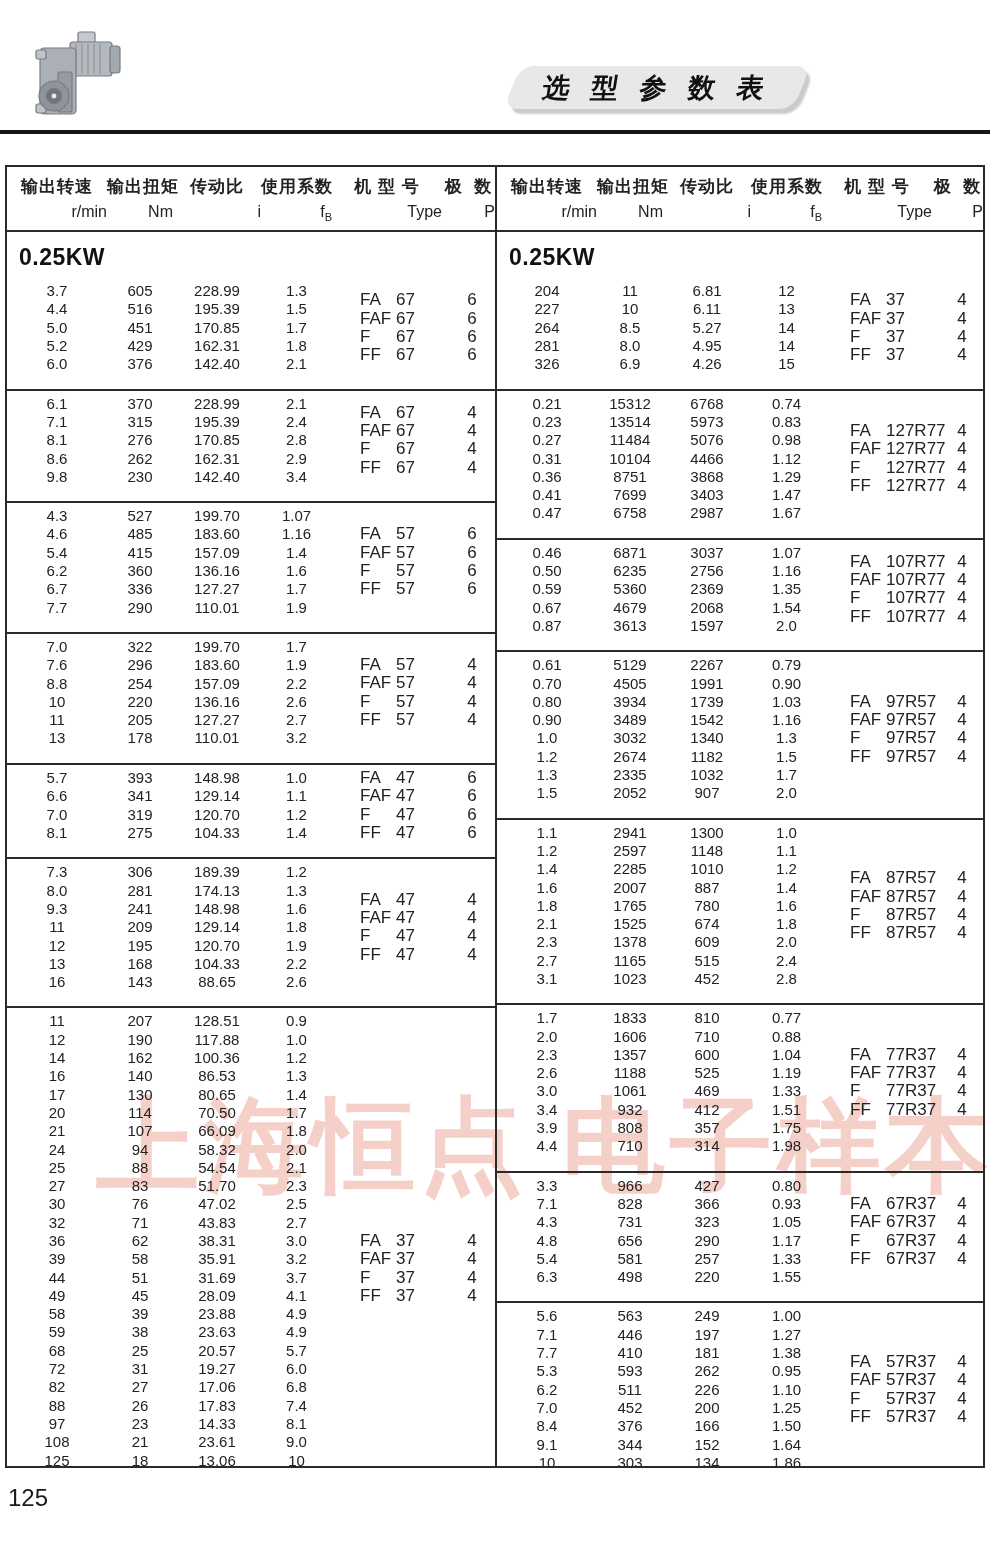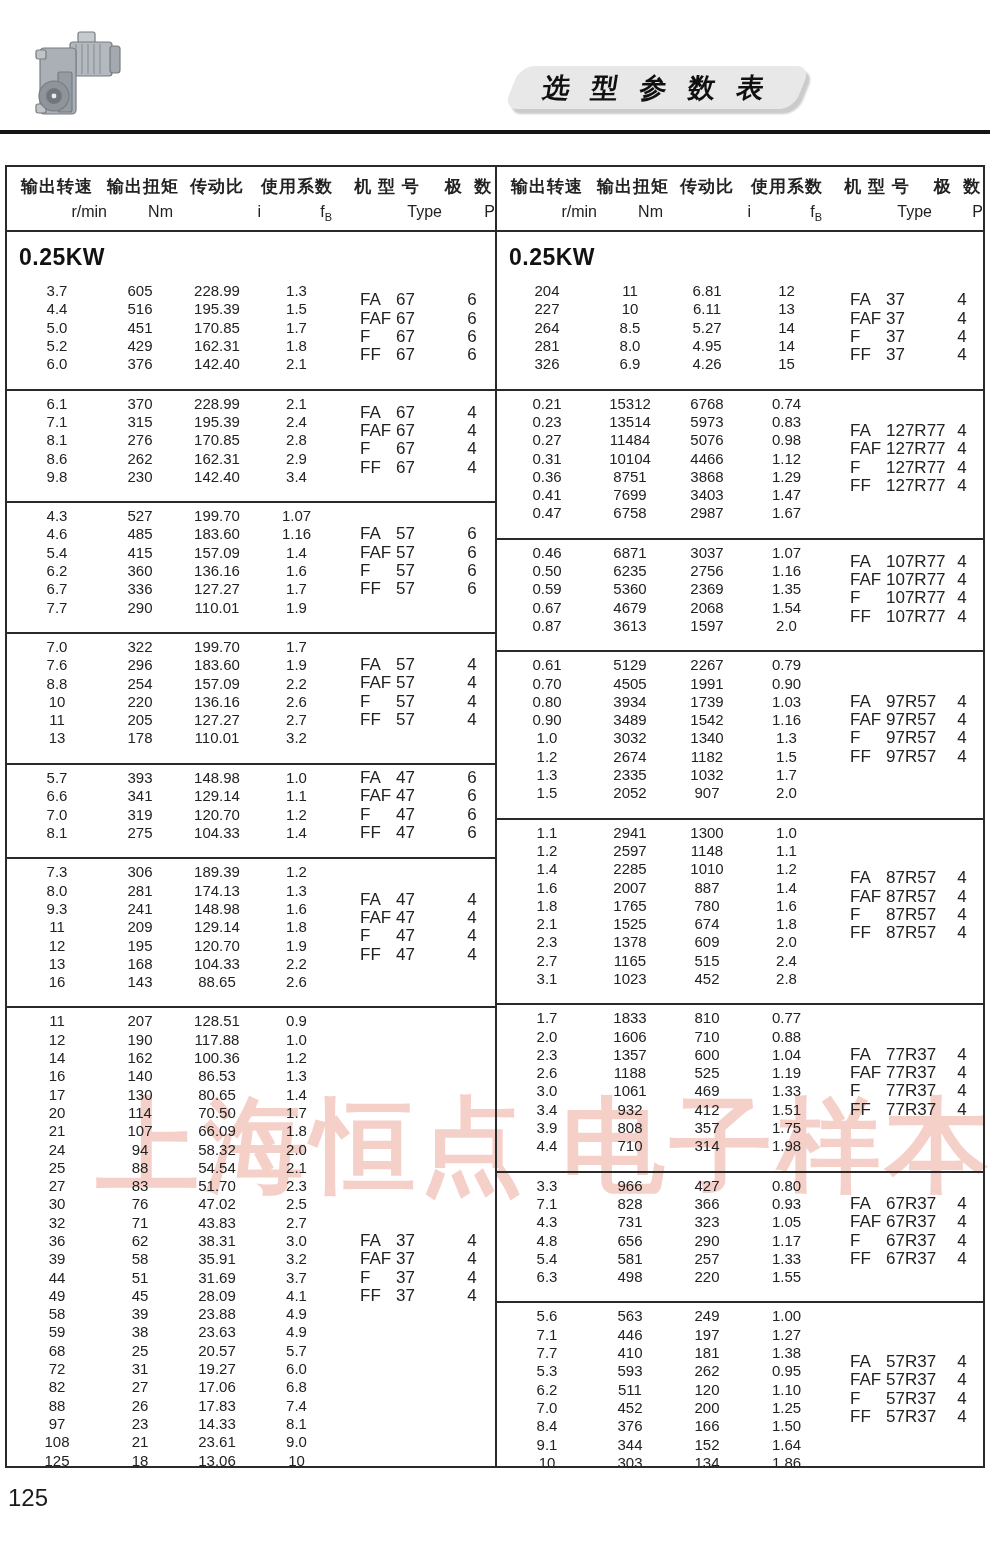--- a/index.html
+++ b/index.html
@@ -1133,21 +1133,21 @@
                 </div>
                 <div class="drow">
                   <div class="cell">5.3</div>
                   <div class="cell">593</div>
                   <div class="cell">262</div>
                   <div class="cell">0.95</div>
                 </div>
                 <div class="drow">
                   <div class="cell">6.2</div>
                   <div class="cell">511</div>
-                  <div class="cell">120</div>
+                  <div class="cell">226</div>
                   <div class="cell">1.10</div>
                 </div>
                 <div class="drow">
                   <div class="cell">7.0</div>
                   <div class="cell">452</div>
                   <div class="cell">200</div>
                   <div class="cell">1.25</div>
                 </div>
                 <div class="drow">
                   <div class="cell">8.4</div>

